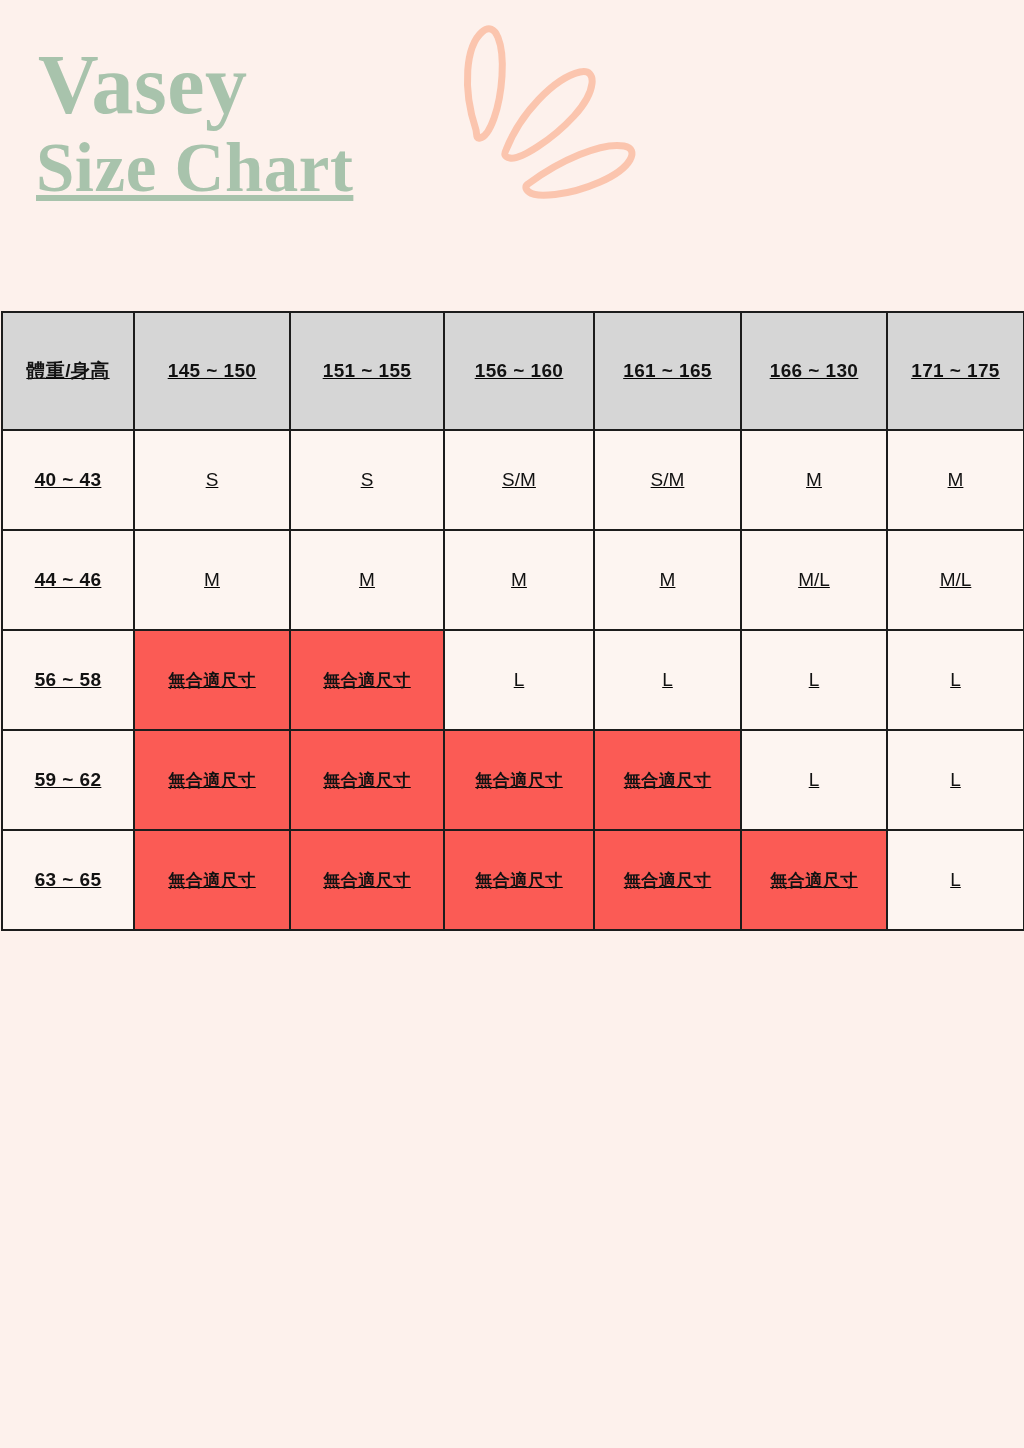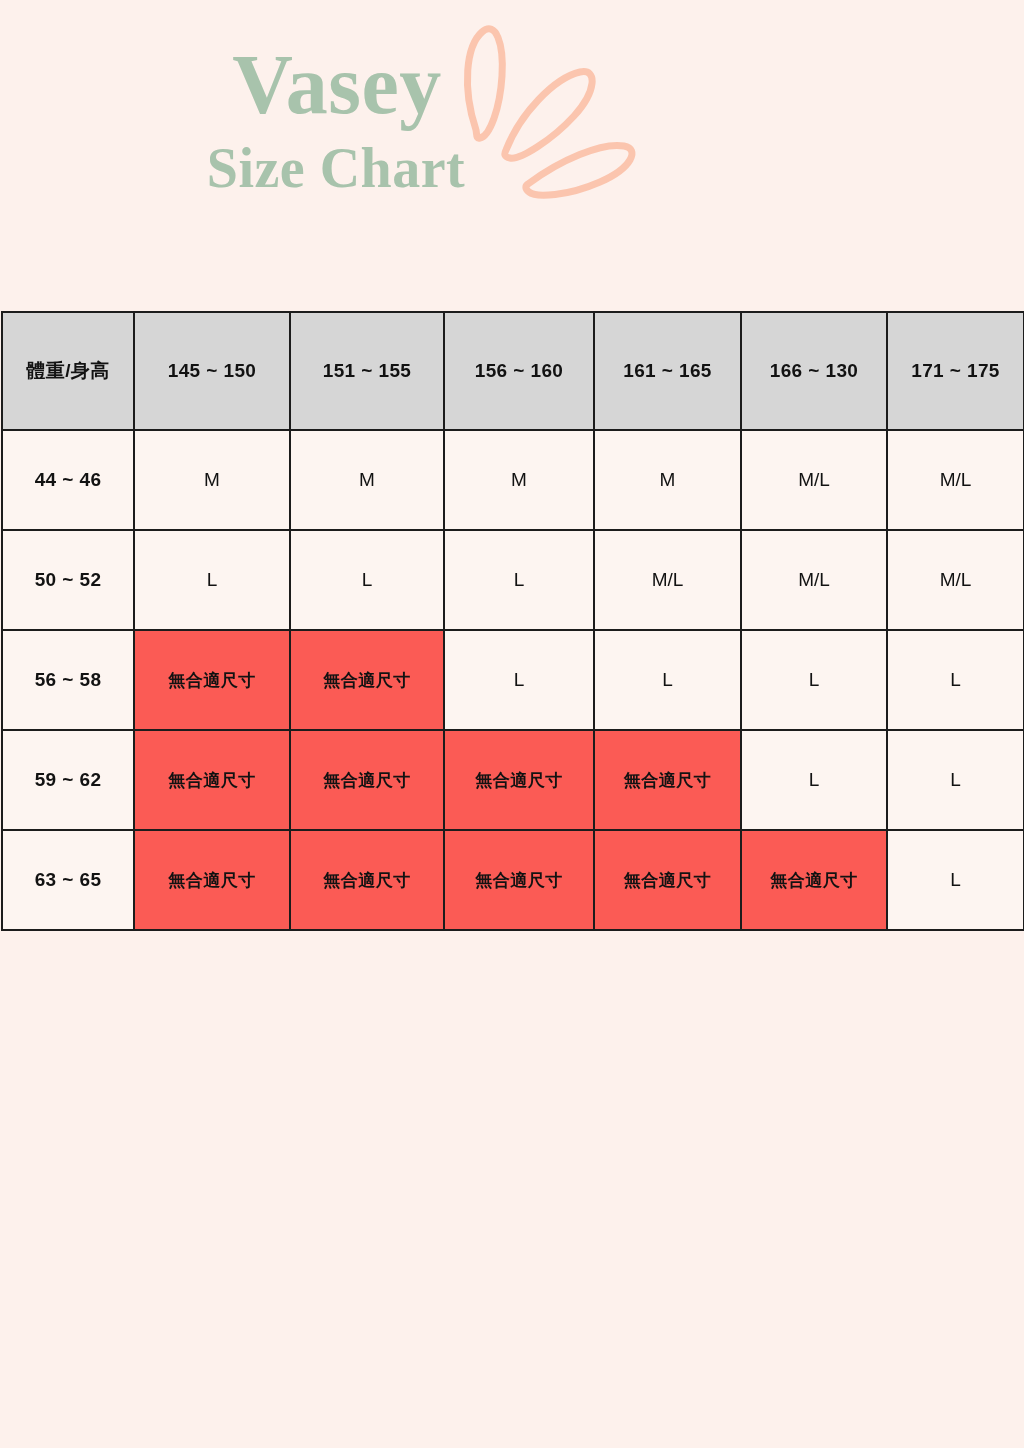--- a/index.html
+++ b/index.html
@@ -21,38 +21,38 @@
     left: 0;
     top: 0;
     width: 1024px;
     height: 300px;
   }
   .title-block {
     position: absolute;
     left: 36px;
     top: 44px;
     width: 600px;
-    text-align: center;
   }
   .title-line {
     font-family: "Liberation Serif", "DejaVu Serif", serif;
     font-weight: 700;
     color: #a8c3ac;
     letter-spacing: 0.5px;
     line-height: 0.97;
     white-space: nowrap;
   }
   .title-line-1 {
     font-size: 84px;
     margin-left: 2px;
   }
   .title-line-2 {
-    font-size: 56px;
-    margin-top: 16px;
+    font-size: 69px;
+    margin-top: 10px;
     margin-left: 0px;
+    text-decoration: underline;
   }
 
   .leaves {
     position: absolute;
     left: 440px;
     top: 18px;
     width: 210px;
     height: 190px;
   }
 
@@ -60,20 +60,21 @@
   .table-wrap {
     position: absolute;
     left: 1px;
     top: 311px;
     width: 1022px;
   }
   table.size-chart {
     border-collapse: collapse;
     table-layout: fixed;
     width: 1022px;
+    text-decoration: underline;
   }
   table.size-chart th,
   table.size-chart td {
     border: 2px solid #1c1c1c;
     text-align: center;
     vertical-align: middle;
     font-family: "Liberation Sans", "DejaVu Sans", sans-serif;
     color: #121212;
     padding: 0;
   }
@@ -149,34 +150,34 @@
         <th>145 ~ 150</th>
         <th>151 ~ 155</th>
         <th>156 ~ 160</th>
         <th>161 ~ 165</th>
         <th>166 ~ 130</th>
         <th>171 ~ 175</th>
       </tr>
     </thead>
     <tbody>
       <tr>
+        <td class="rowhead">40 ~ 43</td>
+        <td>S</td>
+        <td>S</td>
+        <td>S/M</td>
+        <td>S/M</td>
+        <td>M</td>
+        <td>M</td>
+      </tr>
+      <tr>
         <td class="rowhead">44 ~ 46</td>
         <td>M</td>
         <td>M</td>
         <td>M</td>
         <td>M</td>
-        <td>M/L</td>
-        <td>M/L</td>
-      </tr>
-      <tr>
-        <td class="rowhead">50 ~ 52</td>
-        <td>L</td>
-        <td>L</td>
-        <td>L</td>
-        <td>M/L</td>
         <td>M/L</td>
         <td>M/L</td>
       </tr>
       <tr>
         <td class="rowhead">56 ~ 58</td>
         <td class="unavailable">無合適尺寸</td>
         <td class="unavailable">無合適尺寸</td>
         <td>L</td>
         <td>L</td>
         <td>L</td>

